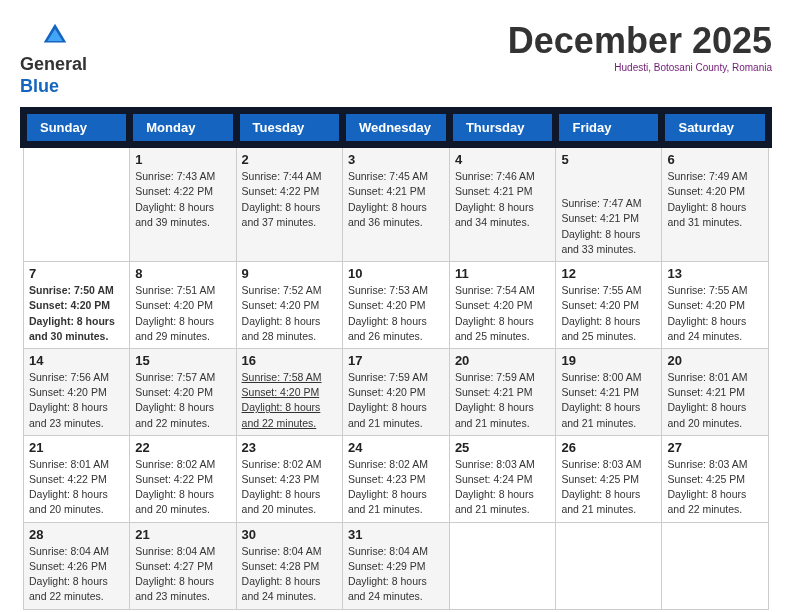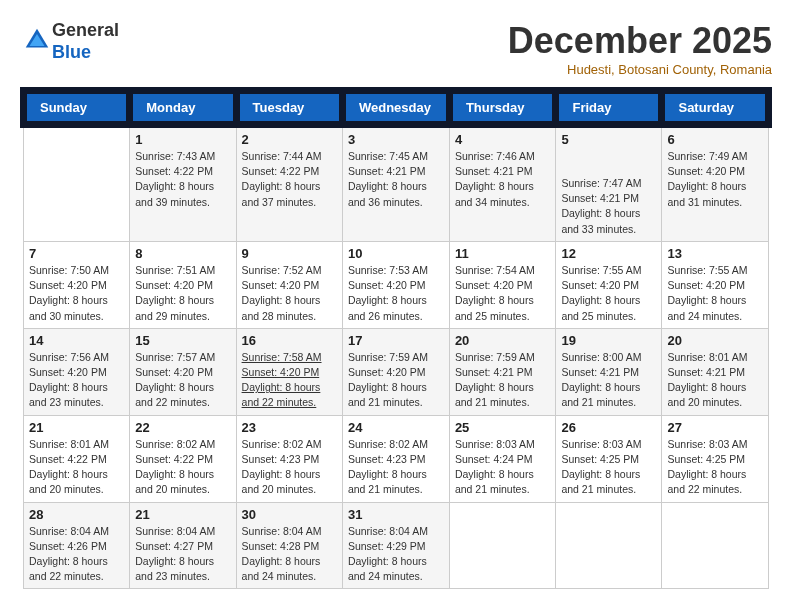--- a/index.html
+++ b/index.html
@@ -12,20 +12,21 @@
     }
     .header {
       display: flex;
       justify-content: space-between;
       align-items: flex-start;
       margin-bottom: 10px;
     }
     .logo {
       display: flex;
       align-items: center;
+      flex-direction: column;
     }
     .logo-text {
       font-size: 18px;
       font-weight: bold;
       line-height: 1.2;
     }
     .logo-general { color: #333; }
     .logo-blue { color: #1565c0; }
     .logo-icon {
       width: 30px;
@@ -34,22 +35,22 @@
     }
     .title-block {
       text-align: right;
     }
     .month-title {
       font-size: 36px;
       font-weight: bold;
       color: #333;
     }
     .subtitle {
-      font-size: 13px;
-      color: #a16207;
+      font-size: 10px;
+      color: #701a75;
     }
     table {
       width: 100%;
       border-collapse: collapse;
       font-size: 11px;
     }
     thead tr th {
       background-color: #1565c0;
       color: #fff;
       padding: 6px 13px;
@@ -161,21 +162,21 @@
           <span class="day-number">6</span>
           <div class="day-info" style="white-space: pre-line;">Sunrise: 7:49 AM
 Sunset: 4:20 PM
 Daylight: 8 hours
 and 31 minutes.</div>
         </td>
       </tr>
       <tr>
         <td>
           <span class="day-number">7</span>
-          <div class="day-info" style="white-space: pre-line;">Sunrise: 7:50 AM
+          <div class="day-info" style="white-space: pre-line; font-weight: bold;">Sunrise: 7:50 AM
 Sunset: 4:20 PM
 Daylight: 8 hours
 and 30 minutes.</div>
         </td>
         <td>
           <span class="day-number">8</span>
           <div class="day-info" style="white-space: pre-line;">Sunrise: 7:51 AM
 Sunset: 4:20 PM
 Daylight: 8 hours
 and 29 minutes.</div>

